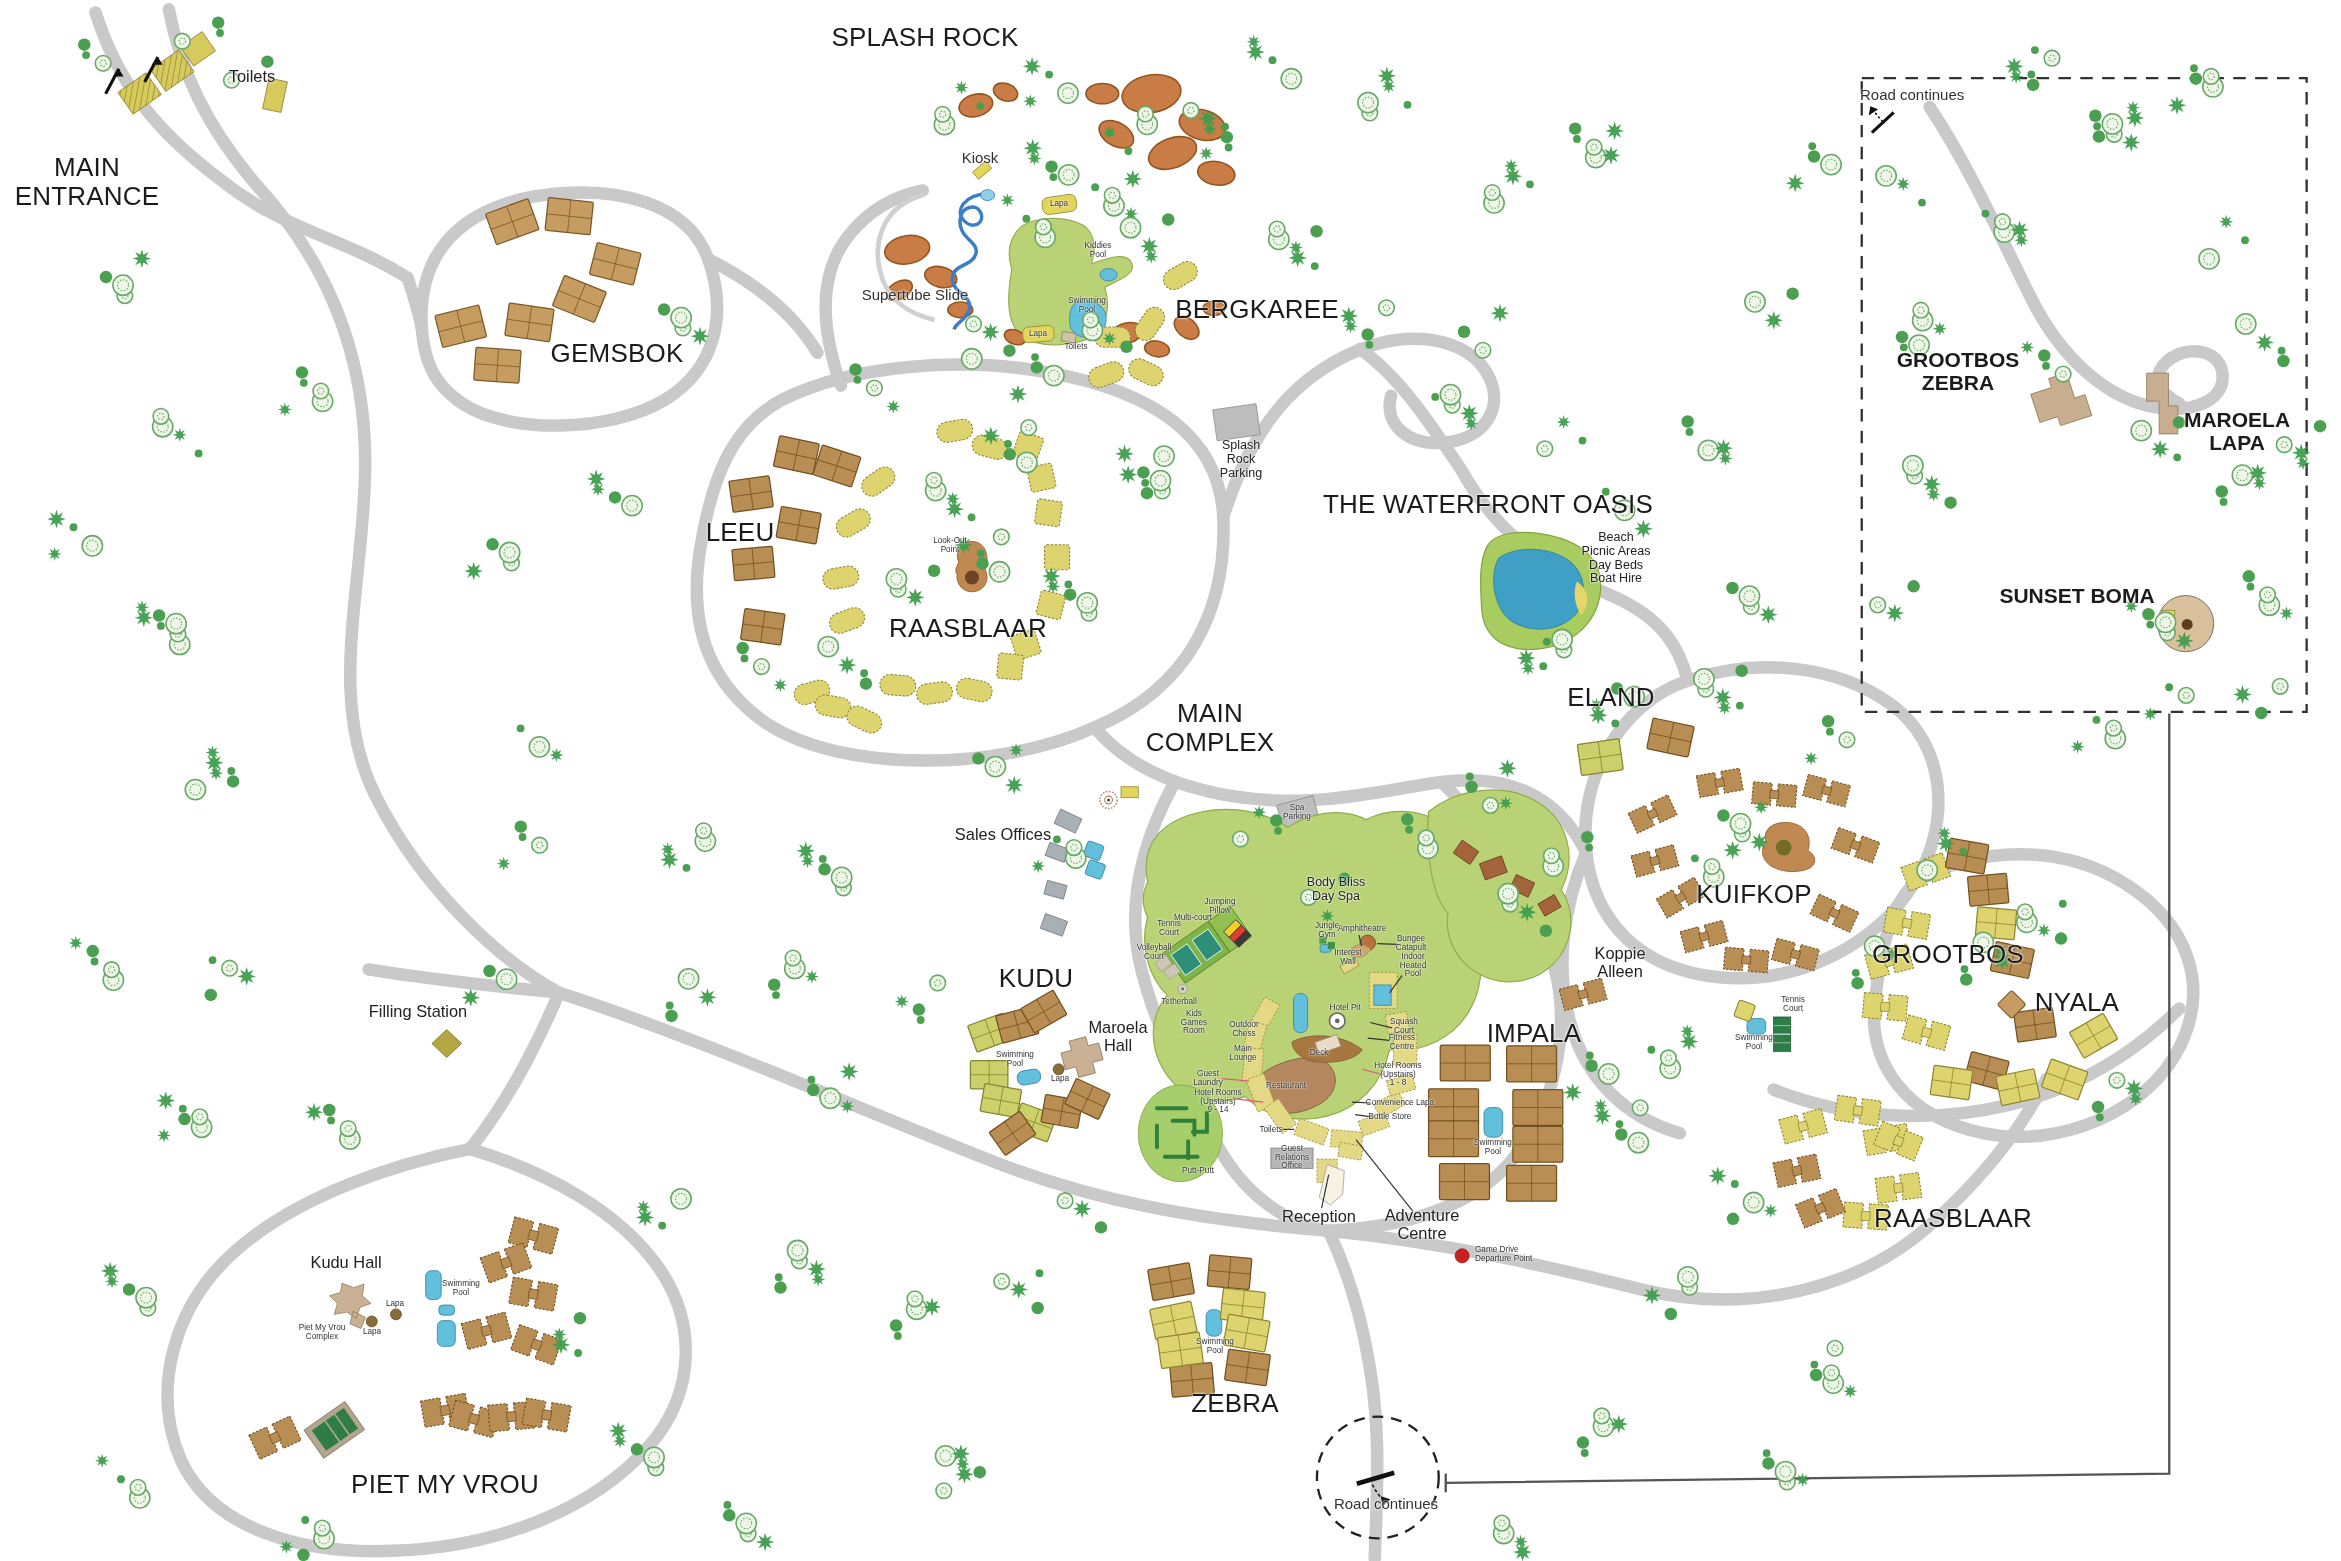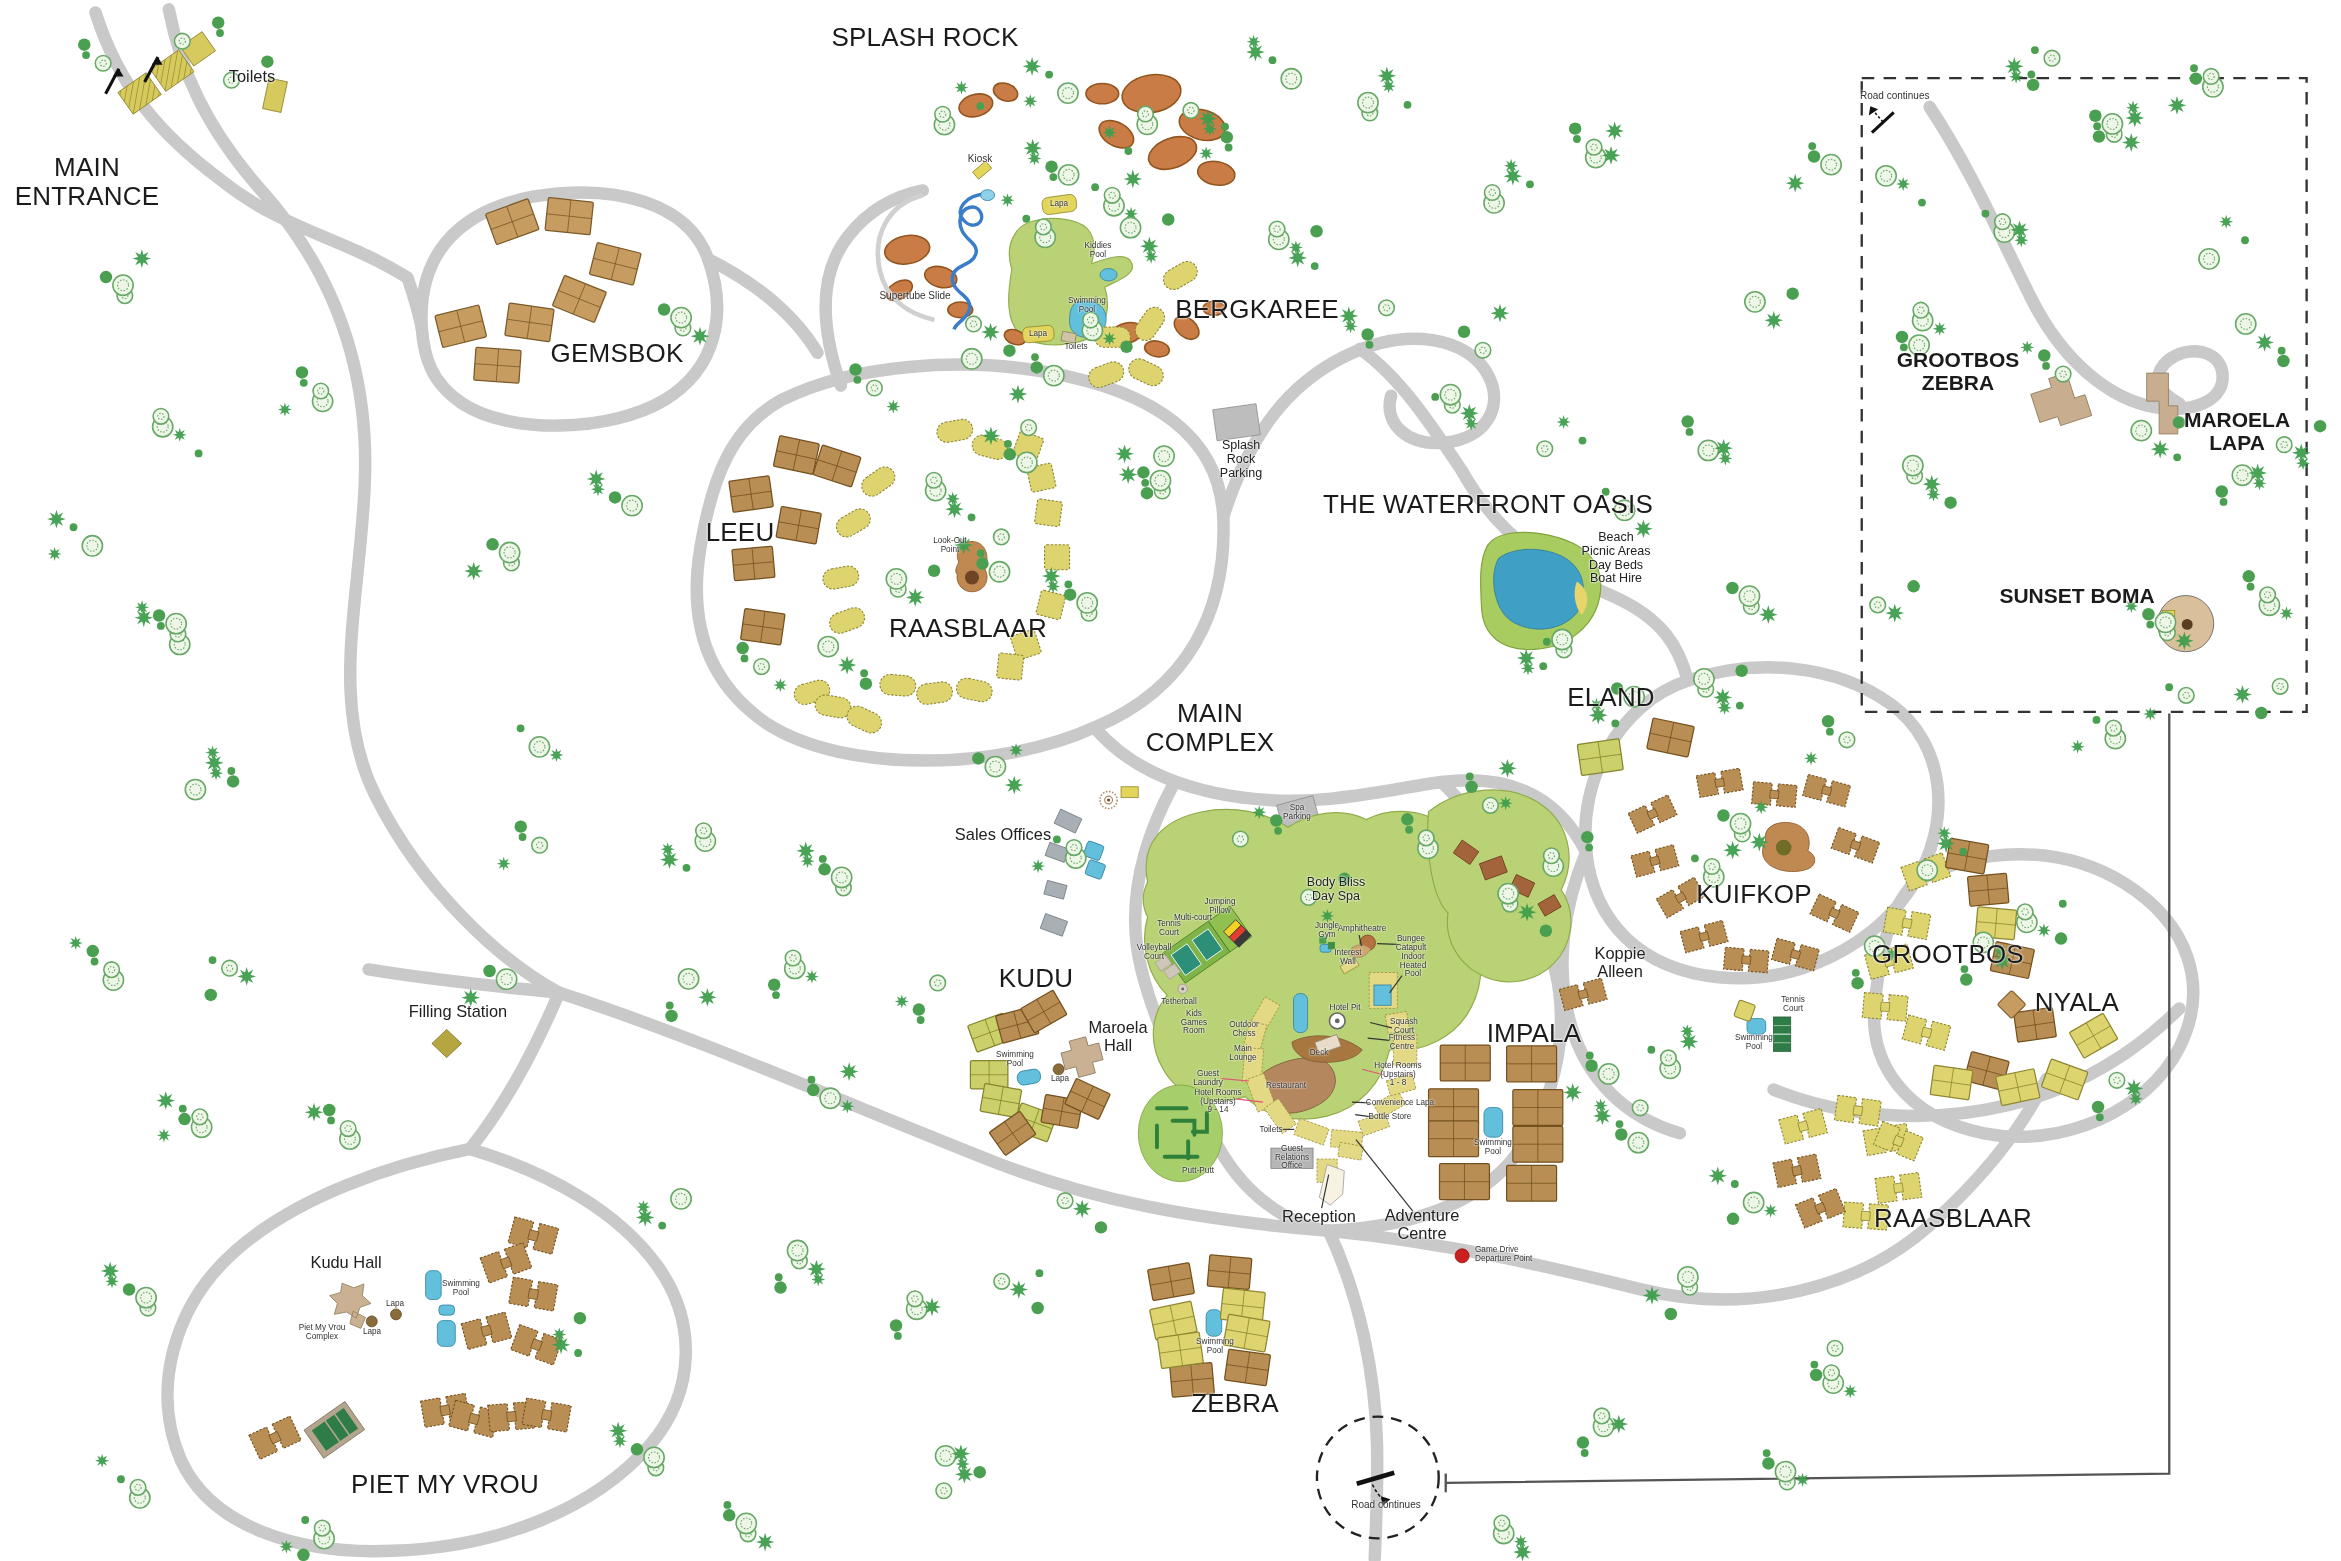--- a/index.html
+++ b/index.html
@@ -6,21 +6,21 @@
   body{width:2342px;height:1561px;overflow:hidden;font-family:"Liberation Sans",sans-serif;}
   #stage{position:relative;width:2342px;height:1561px;background:#ffffff;}
   #map-svg{position:absolute;left:0;top:0;}
   .L{position:absolute;transform:translate(-50%,-50%);text-align:center;white-space:pre-line;
      font-family:"Liberation Sans",sans-serif;line-height:1.1;pointer-events:none;
      text-shadow:0 0 2.3px rgba(255,255,255,.95),0 0 2.3px rgba(255,255,255,.95);}
   .big{font-size:26px;font-weight:400;color:#1b1b1b;letter-spacing:0.2px;}
   .b28{font-size:21px;font-weight:700;color:#1b1b1b;}
   .med{font-size:16.4px;color:#222;}
   .s16{font-size:12.5px;color:#222;}
-  .s13{font-size:10px;color:#333;}
+  .s13{font-size:15px;color:#333;}
   .tiny{font-size:8.2px;color:#333;line-height:1.06;}
   .left{transform:translate(0,-50%);text-align:left;}
 </style>
 </head>
 <body>
 
 <div id="stage">
 
 <svg id="map-svg" width="2342" height="1561" viewBox="0 0 3000 2000">
   <defs>
@@ -1934,21 +1934,21 @@
   <div class="L tiny" style="left:1215px;top:1347px">Swimming
 Pool</div>
   <div class="L big" style="left:445px;top:1484px">PIET MY VROU</div>
   <div class="L med" style="left:346px;top:1262px">Kudu Hall</div>
   <div class="L tiny" style="left:322px;top:1333px">Piet My Vrou
 Complex</div>
   <div class="L tiny" style="left:395px;top:1304px">Lapa</div>
   <div class="L tiny" style="left:372px;top:1332px">Lapa</div>
   <div class="L tiny" style="left:461px;top:1289px">Swimming
 Pool</div>
-  <div class="L med" style="left:458px;top:1011px">Filling Station</div>
+  <div class="L med" style="left:418px;top:1011px">Filling Station</div>
   <div class="L med" style="left:1319px;top:1216px">Reception</div>
   <div class="L med" style="left:1422px;top:1224px">Adventure
 Centre</div>
   <div class="L tiny left" style="left:1475px;top:1255px">Game Drive
 Departure Point</div>
   <div class="L tiny" style="left:1754px;top:1043px">Swimming
 Pool</div>
   <div class="L tiny" style="left:1793px;top:1005px">Tennis
 Court</div>
   <div class="L tiny" style="left:1220px;top:907px">Jumping

